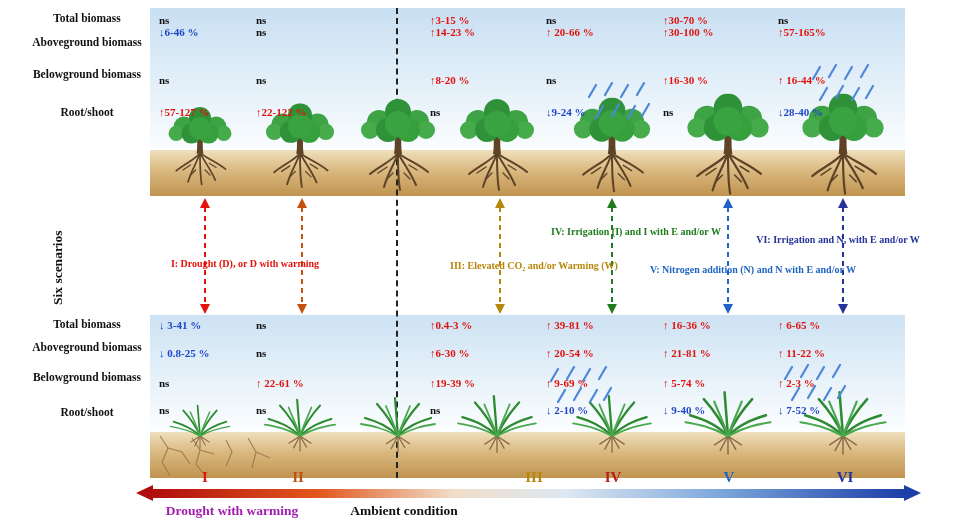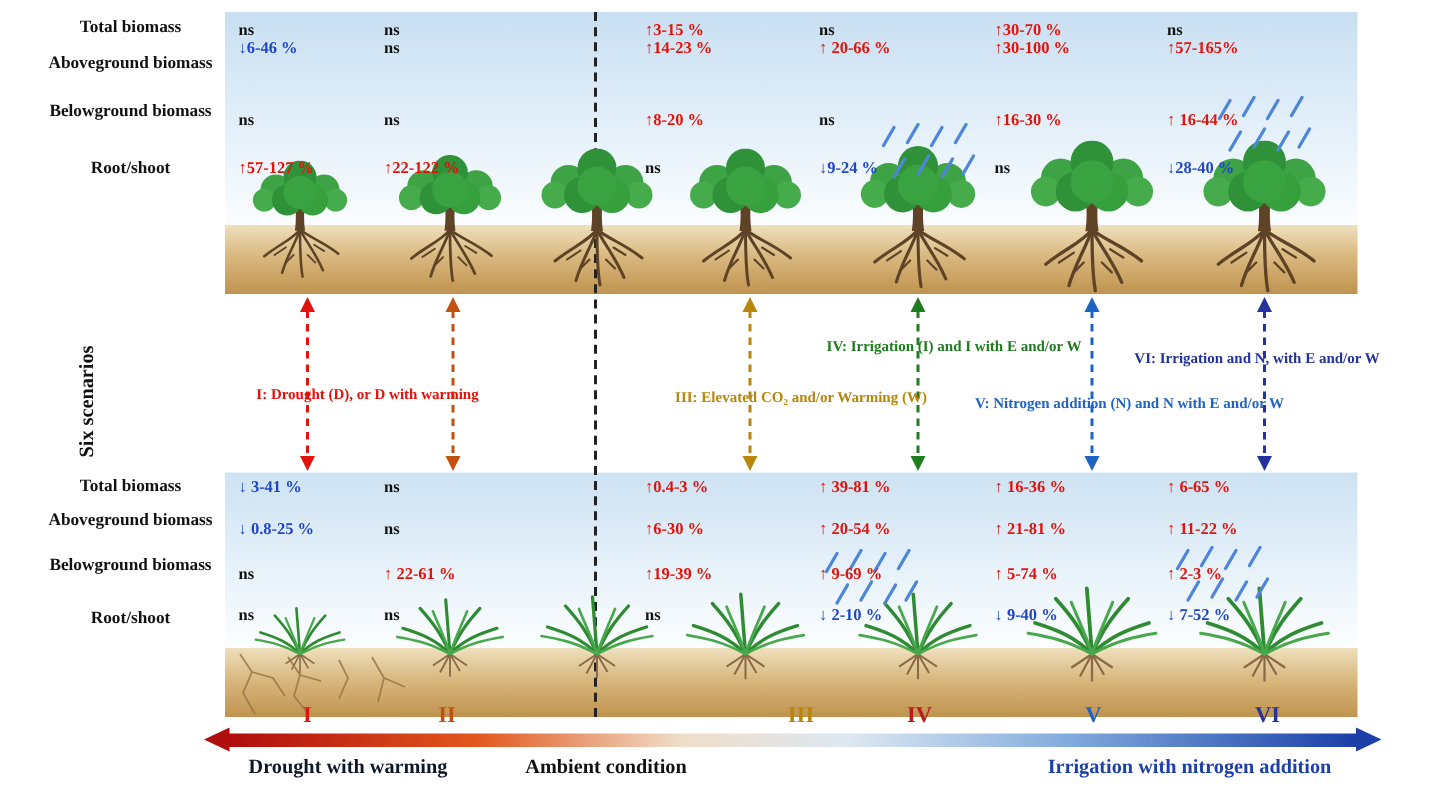--- a/index.html
+++ b/index.html
@@ -14,21 +14,21 @@
   #sky-bot{top:315px;height:117px;background:linear-gradient(180deg,#cde2f3 0%,#e9f3fa 60%,#fcfeff 100%)}
   #soil-bot{top:432px;height:46px;background:linear-gradient(180deg,#efe0bd 0%,#d9b87f 45%,#c0934f 100%)}
   #dash-line{position:absolute;left:396px;top:8px;height:470px;border-left:2px dashed #222;z-index:3}
   
   .rowlabel{position:absolute;left:28px;width:118px;text-align:center;font-weight:bold;font-size:11.5px;line-height:1.18;z-index:6}
   .stat{position:absolute;width:112px;text-align:left;font-weight:bold;font-size:11px;z-index:6;white-space:nowrap}
   .up{color:var(--up,#e3120b)}.down{color:var(--down,#1f46c8)}.ns{color:#111}
   .scn-label{position:absolute;font-weight:bold;font-size:10px;white-space:nowrap;transform:translateX(-50%);z-index:7}
   .numeral{position:absolute;transform:translateX(-50%);font-weight:bold;font-size:15px;z-index:6}
   .caption{position:absolute;transform:translateX(-50%);font-weight:bold;font-size:13.5px;white-space:nowrap}
-  .cap-red{color:#0f172a}.cap-black{color:#111}.cap-blue{color:#1c3fa8}
+  .cap-red{color:#a21caf}.cap-black{color:#111}.cap-blue{color:#1c3fa8}
   #side-label{position:absolute;left:50px;top:212px;height:112px;writing-mode:vertical-rl;transform:rotate(180deg);font-weight:bold;font-size:13.5px;text-align:center}
   
   .plant{position:absolute;z-index:4}
   .tree{transform-origin:50% 56%}
   .grass{transform-origin:50% 71%}
   .rain{position:absolute;z-index:5}
   .scn-arrow{position:absolute;z-index:2}
   
   #axis-bar{position:absolute;left:152px;top:489px;width:752px;height:9px;
     background:linear-gradient(90deg,#b00d0d 0%,#e2571d 22%,#f0ddc8 40%,#dde8f2 55%,#7fa9dc 75%,#1c3fa8 100%)}
@@ -289,15 +289,14 @@
   <div class="numeral" style="left: 613px; top: 469px; color: #b91c1c;">IV</div>
   <div class="numeral" style="left: 729px; top: 469px; color: rgb(31, 99, 196);">V</div>
   <div class="numeral" style="left: 845px; top: 469px; color: rgb(36, 50, 155);">VI</div>
 
   <div id="axis-bar"></div>
   <div id="axis-head-left"></div>
   <div id="axis-head-right"></div>
 
   <div class="caption cap-red" style="left:232px;top:503px">Drought with warming</div>
   <div class="caption cap-black" style="left:404px;top:503px">Ambient condition</div>
-  <div class="caption cap-blue" style="left:793px;top:503px">Irrigation with nitrogen addition</div>
 
 </div>
 
 </body></html>

